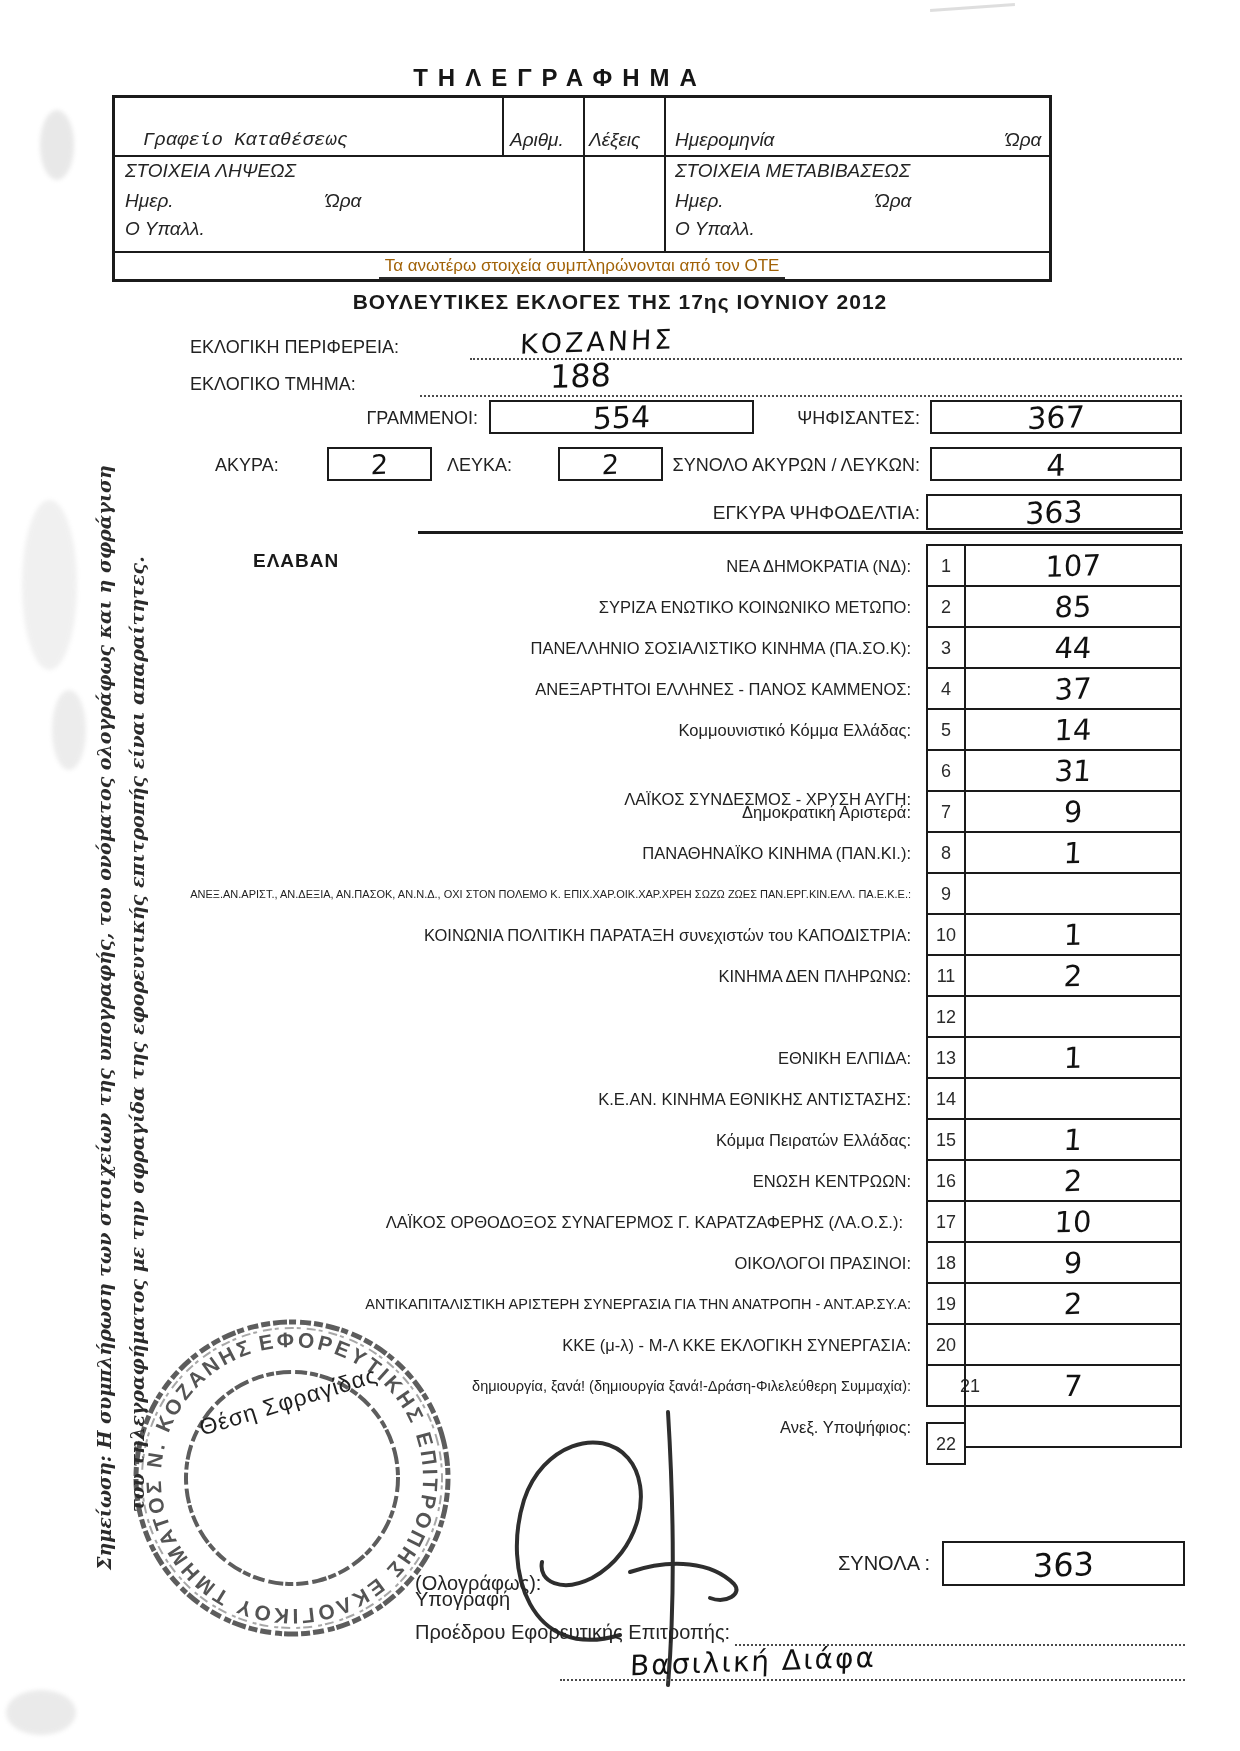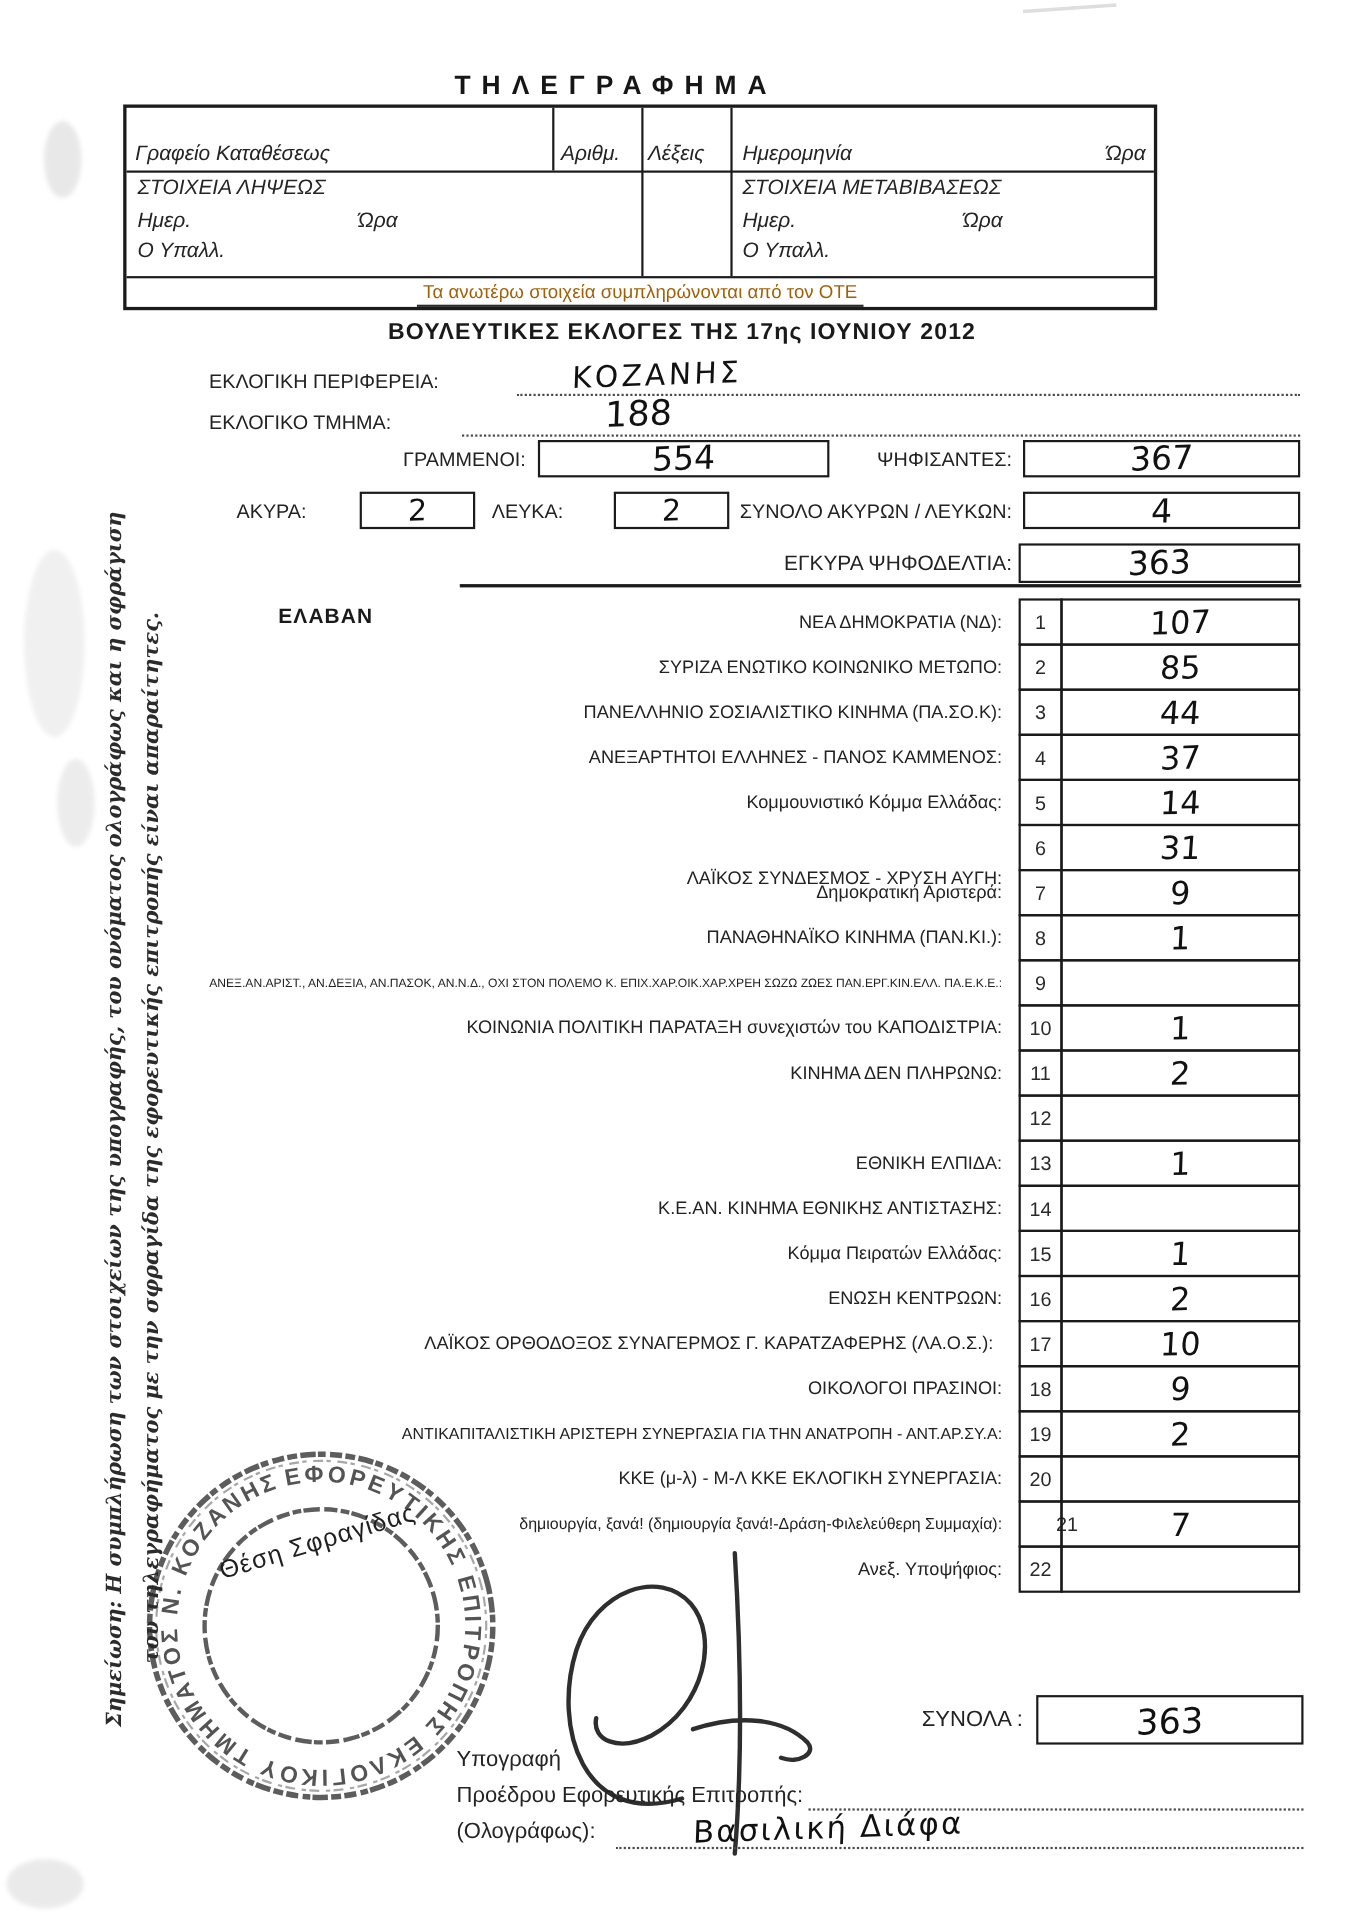--- a/index.html
+++ b/index.html
@@ -60,21 +60,21 @@
 
   <div class="abs form-title">ΤΗΛΕΓΡΑΦΗΜΑ</div>
 
   <div class="abs ote">
     <div class="vline" style="left:387px;top:0;height:57px;"></div>
     <div class="vline" style="left:468px;top:0;height:153px;"></div>
     <div class="vline" style="left:549px;top:0;height:153px;"></div>
     <div class="hline" style="top:57px;"></div>
     <div class="hline" style="top:153px;"></div>
 
-    <div class="lbl" style="left:8px;top:31px;">Γραφείο Καταθέσεως</div>
+    <div class="lbl" style="left:28px;top:31px;font-family:Liberation Mono, monospace;">Γραφείο Καταθέσεως</div>
     <div class="lbl" style="left:395px;top:31px;">Αριθμ.</div>
     <div class="lbl" style="left:474px;top:31px;">Λέξεις</div>
     <div class="lbl" style="left:560px;top:31px;">Ημερομηνία</div>
     <div class="lbl" style="left:890px;top:31px;">Ώρα</div>
 
     <div class="lbl" style="left:10px;top:62px;">ΣΤΟΙΧΕΙΑ ΛΗΨΕΩΣ</div>
     <div class="lbl" style="left:10px;top:92px;">Ημερ.</div>
     <div class="lbl" style="left:210px;top:92px;">Ώρα</div>
     <div class="lbl" style="left:10px;top:120px;">Ο Υπαλλ.</div>
 
@@ -262,21 +262,21 @@
       </div>
       <div style="position: absolute; left: 0px; top: 820px; width: 1067px; height: 43px;">
         <div class="row-label" style="top: 50%; transform: translateY(-50%); right: 271px; font-size: 14.5px;">δημιουργία, ξανά! (δημιουργία ξανά!-Δράση-Φιλελεύθερη Συμμαχία):</div>
         <div class="cellbox numcell" style="top: 0px; height: 43px; line-height: 40px; padding-left: 32px;">21</div>
         <div class="cellbox votecell" style="top: 0px; height: 43px;">
           <div class="hw hw-mid" style="top: 6px; font-size: 29px; transform: rotate(0deg) skewX(-4deg);">7</div>
         </div>
       </div>
       <div style="position: absolute; left: 0px; top: 861px; width: 1067px; height: 43px;">
         <div class="row-label" style="top: 50%; transform: translateY(-50%); right: 271px; font-size: 16.5px;">Ανεξ. Υποψήφιος:</div>
-        <div class="cellbox numcell" style="top: 0px; height: 43px; line-height: 40px;">22</div>
+        <div class="cellbox numcell" style="top: 17px; height: 43px; line-height: 40px;">22</div>
         <div class="cellbox votecell" style="top: 0px; height: 43px;"></div>
       </div>
     </div>
 
   <div class="rlabel" style="left:700px;top:1552px;width:230px;font-size:20px;">ΣΥΝΟΛΑ :</div>
   <div class="vbox" style="left:942px;top:1541px;width:243px;height:45px;">
     <div class="hw hw-mid" style="top:6px;font-size:32px;">363</div>
   </div>
 
   <div class="abs stamp-wrap">
@@ -296,21 +296,21 @@
     <g fill="none" stroke="#1d1d1d" stroke-width="4" stroke-linecap="round" opacity=".92">
       <path d="M 190,235 C 100,262 72,170 94,100 C 112,45 170,26 198,58 C 224,88 210,152 162,178 C 132,193 108,182 112,162"></path>
       <path d="M 238,12 C 243,95 246,190 238,285"></path>
       <path d="M 200,172 C 242,158 282,162 304,184 C 313,194 296,204 280,198"></path>
     </g>
   </svg>
 
   <div class="abs sig-label" style="left:415px;top:1588px;">Υπογραφή</div>
   <div class="abs sig-label" style="left:415px;top:1621px;">Προέδρου Εφορευτικής Επιτροπής:</div>
   <div class="dotted" style="left:735px;top:1644px;width:450px;"></div>
-  <div class="abs sig-label" style="left:415px;top:1654px;">(Ολογράφως):</div>
+  <div class="abs sig-label" style="left:415px;top:1572px;">(Ολογράφως):</div>
   <div class="dotted" style="left:560px;top:1679px;width:625px;"></div>
   <div class="abs hw" style="left:630px;top:1648px;font-size:28px;letter-spacing:2px;">Βασιλική Διάφα</div>
 
   <div class="abs side-note">
     <div class="ln1">Σημείωση: Η συμπλήρωση των στοιχείων της υπογραφής, του ονόματος ολογράφως και η σφράγιση</div>
     <div class="ln2">του τηλεγραφήματος με την σφραγίδα της εφορευτικής επιτροπής είναι απαραίτητες.</div>
   </div>
 
 </div>
 

